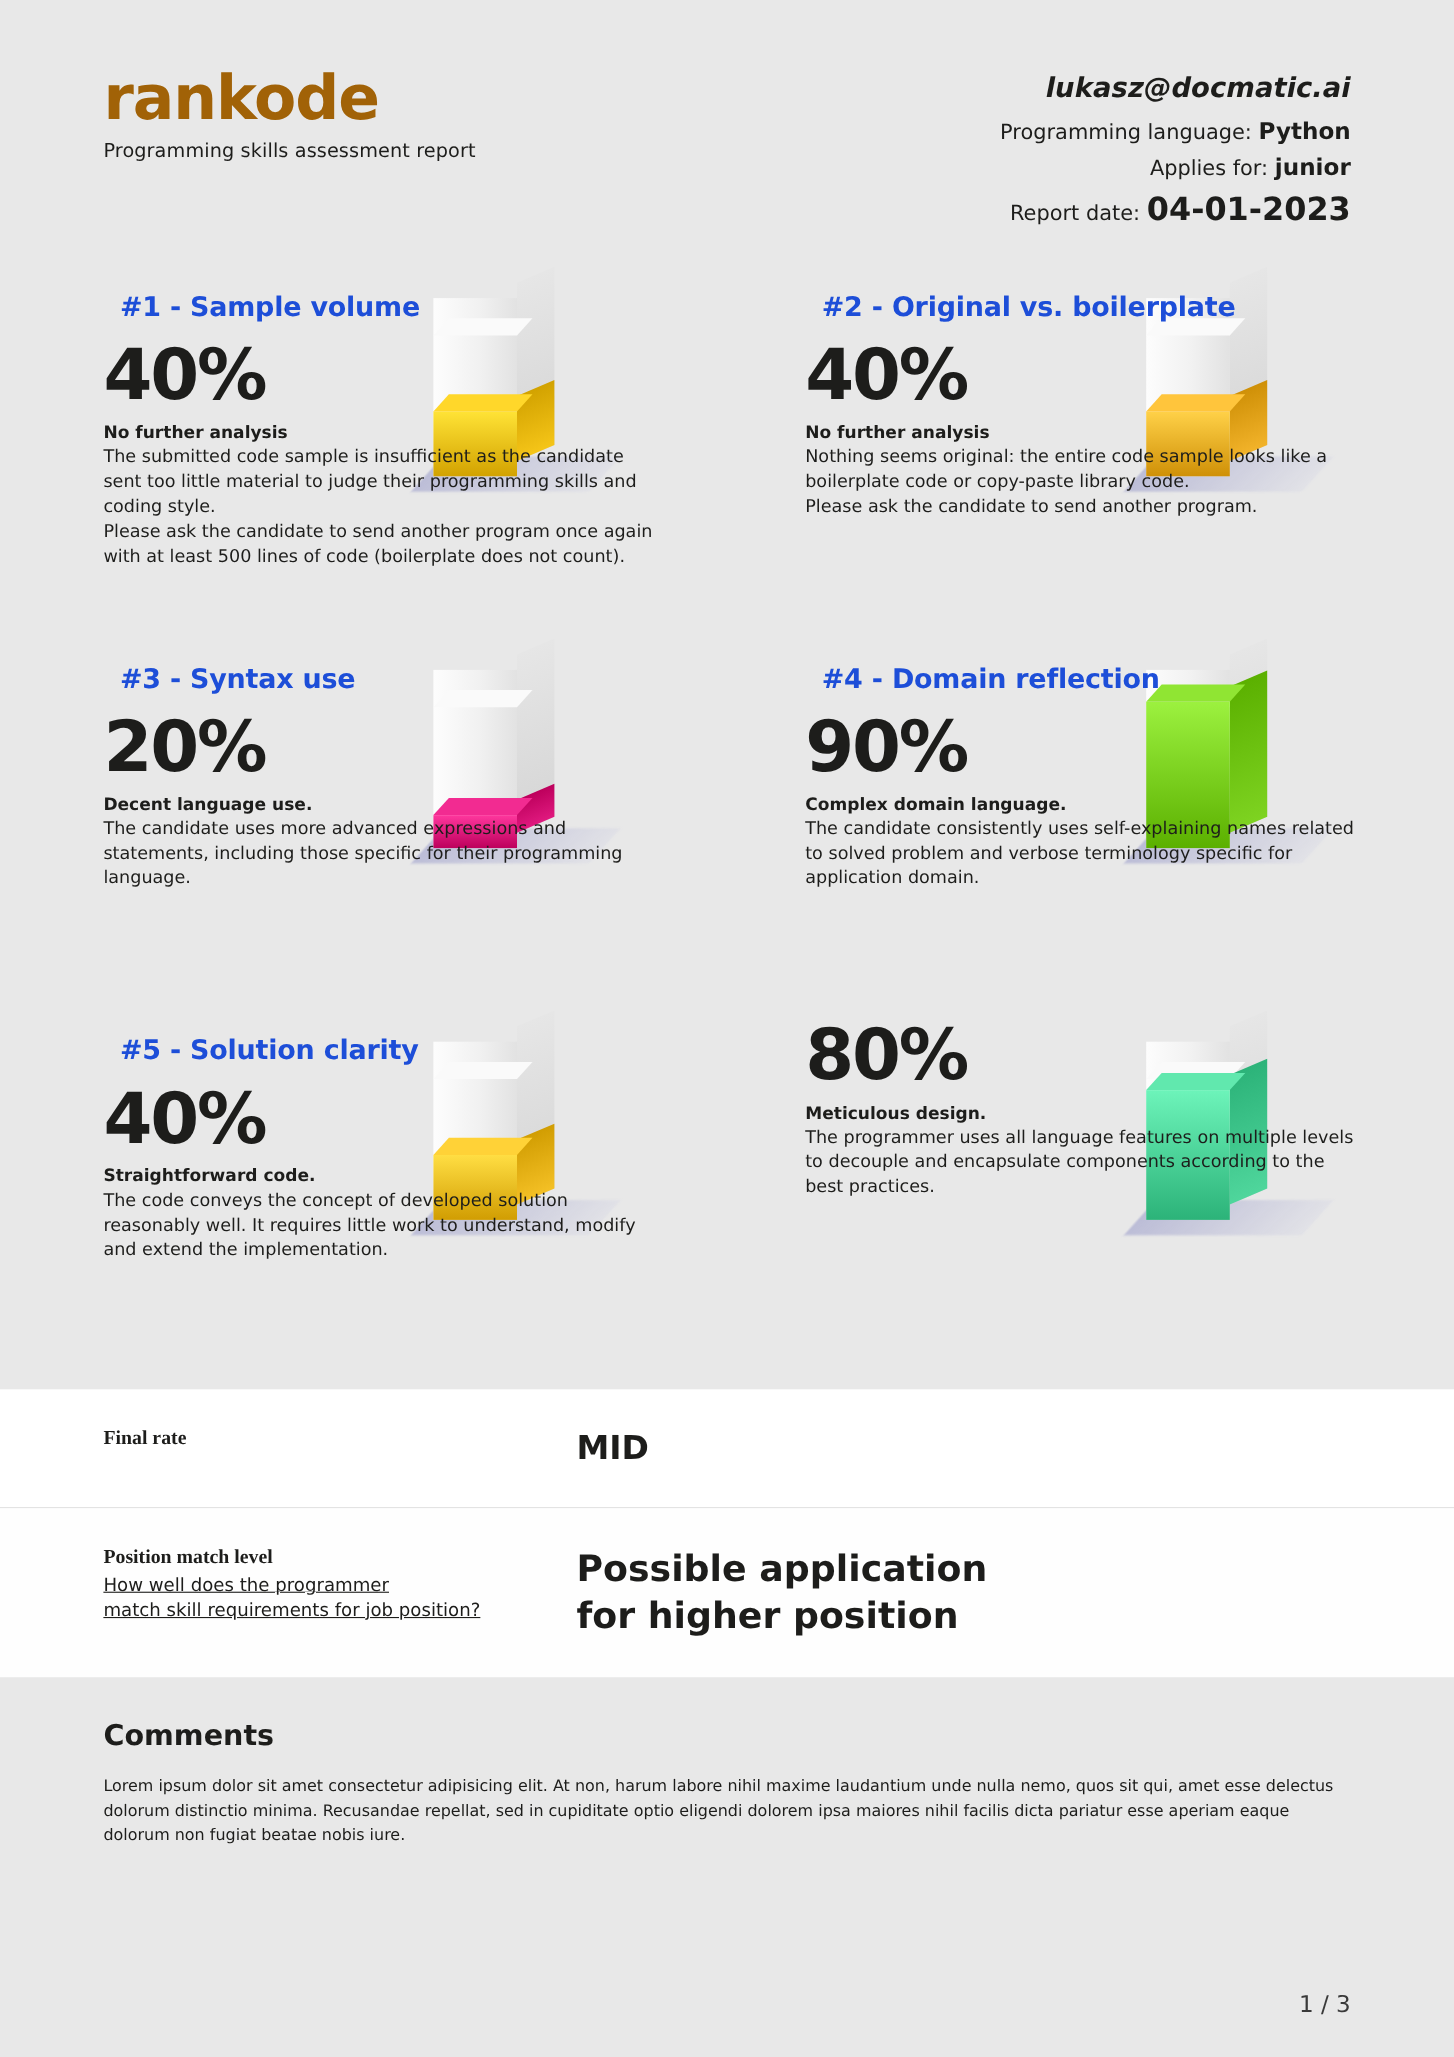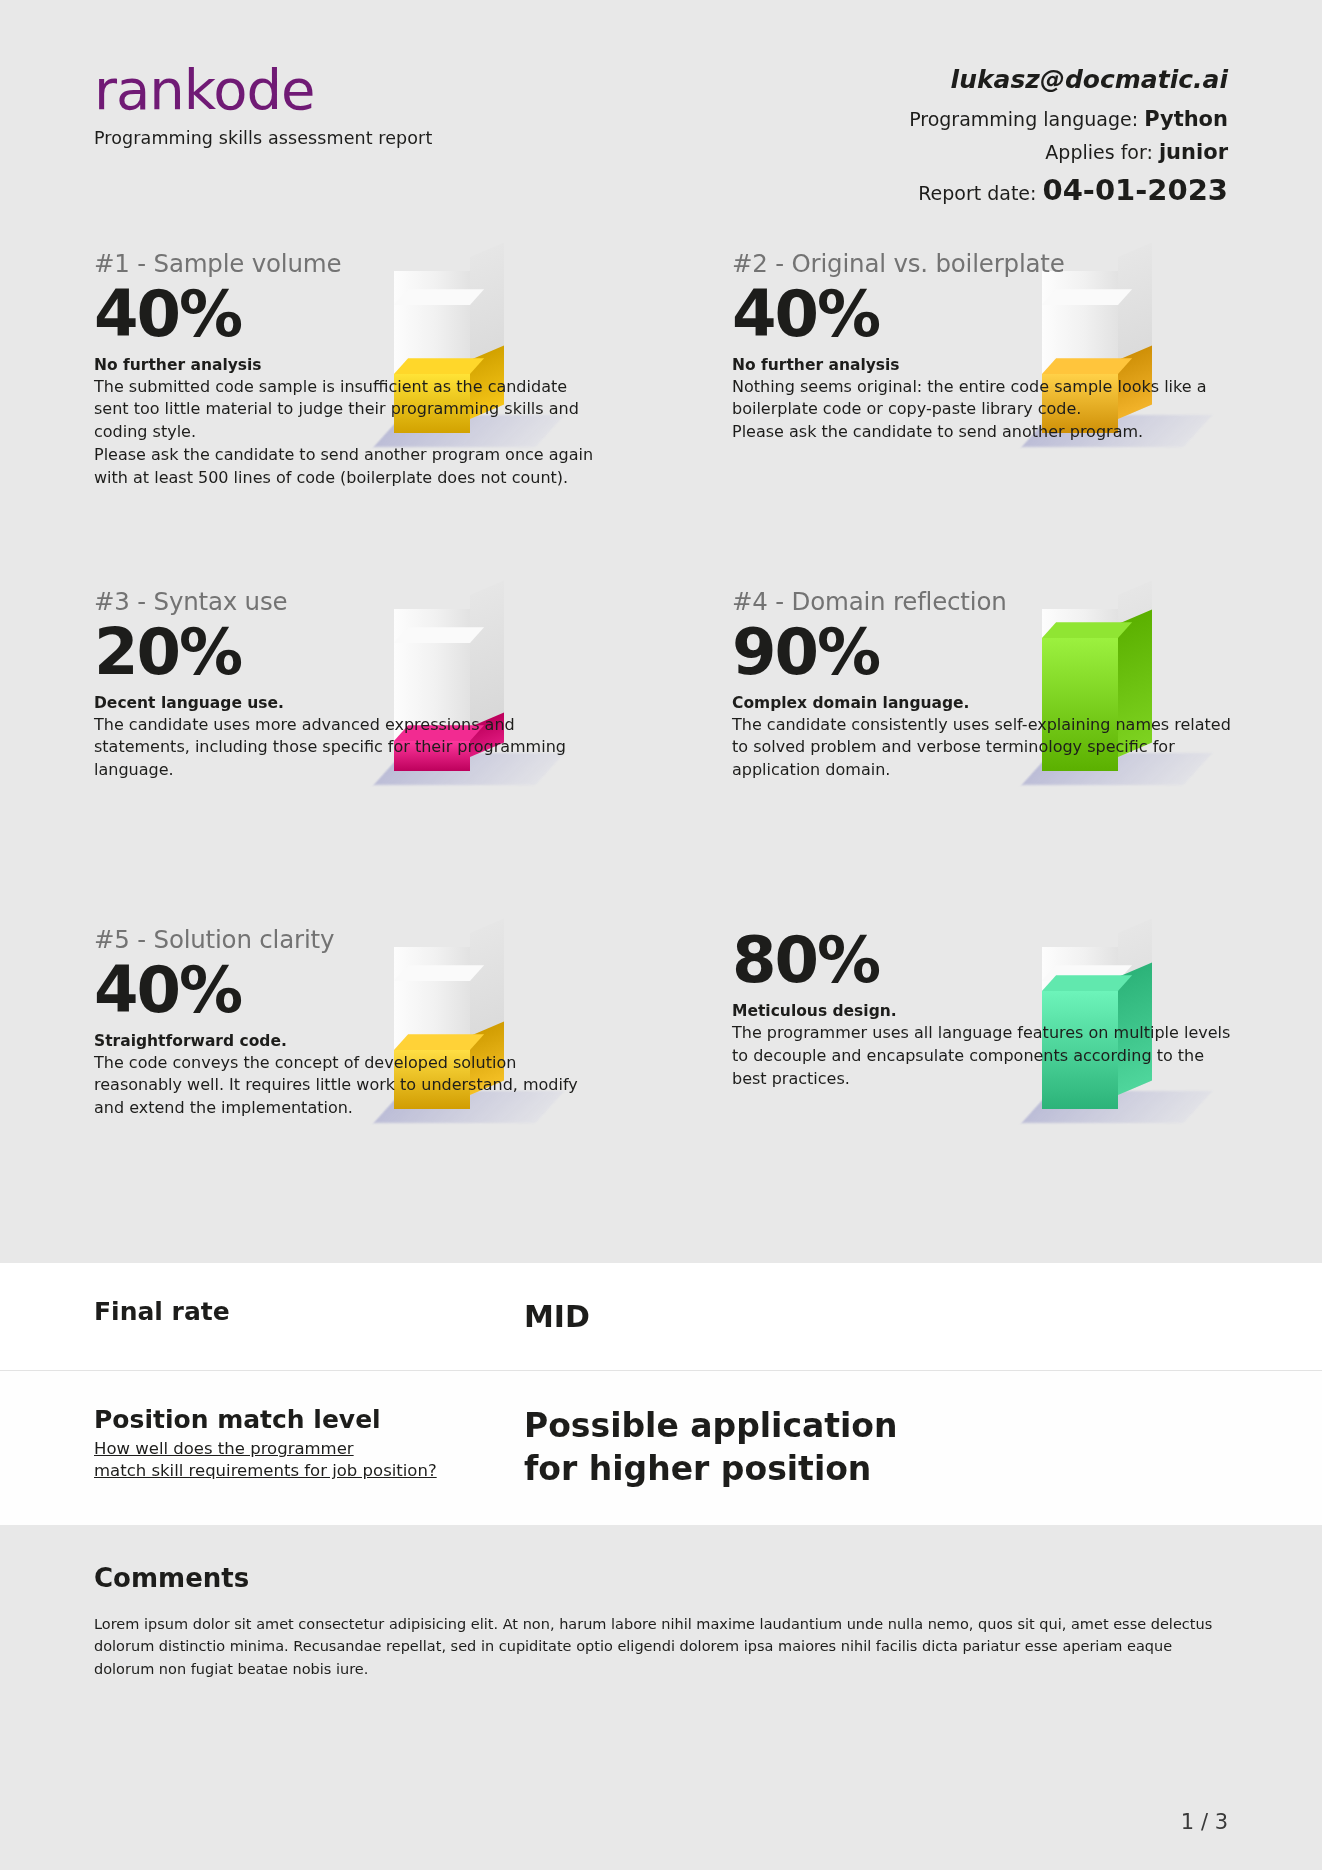--- a/index.html
+++ b/index.html
@@ -25,24 +25,24 @@
 
   
   .header {
     display: flex;
     justify-content: space-between;
     align-items: flex-start;
     padding: 62px 94px 0 94px;
   }
   .brand-title {
     font-size: 56px;
-    font-weight: normal;
+    font-weight: bold;
     letter-spacing: -1px;
     line-height: 1;
-    color: #701a75;
+    color: #a16207;
   }
   .brand-sub {
     font-size: 17.5px;
     margin-top: 10px;
     color: #1d1d1b;
     letter-spacing: 0.1px;
   }
   .meta {
     text-align: right;
     line-height: 1.45;
@@ -79,25 +79,25 @@
     height: 338px;
   }
   .cell .text-area {
     position: relative;
     z-index: 2;
     width: 600px;
     padding-top: 0px;
   }
   .crit-title {
     font-size: 24.5px;
-    font-weight: normal;
+    font-weight: bold;
     letter-spacing: -0.2px;
     line-height: 1.2;
-    color: #737373;
-    margin: 0;
+    color: #1d4ed8;
+    margin: 15px;
     max-width: 380px;
   }
   .crit-score {
     font-size: 64px;
     font-weight: bold;
     letter-spacing: -2px;
     line-height: 1.05;
     color: #1d1d1b;
     margin: 2px 0 8px 0;
   }
@@ -203,24 +203,25 @@
     padding: 34px 94px;
     display: flex;
     align-items: flex-start;
   }
   .band.alt { background: #fefefe; border-top: 1px solid #e3e3e3; }
   .band-label {
     width: 430px;
     flex: 0 0 430px;
   }
   .band-h {
-    font-size: 25px;
+    font-size: 18px;
     font-weight: bold;
     color: #1d1d1b;
     margin: 0 0 4px 0;
+    font-family: Liberation Serif, serif;
   }
   .band-note {
     font-size: 16.5px;
     line-height: 1.35;
     color: #1d1d1b;
     white-space: pre-line;
     text-decoration: underline;
   }
   .band-value {
     font-size: 30px;

